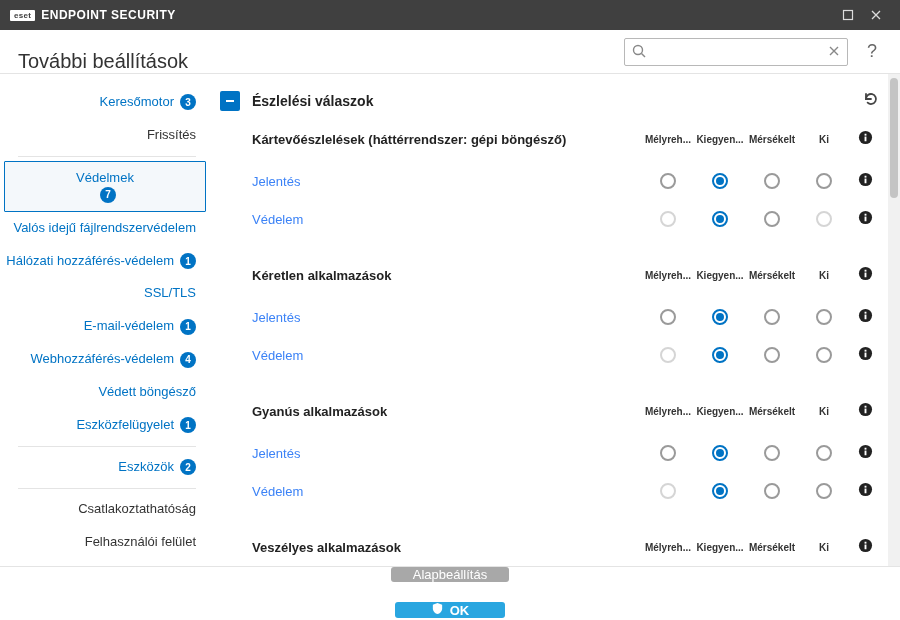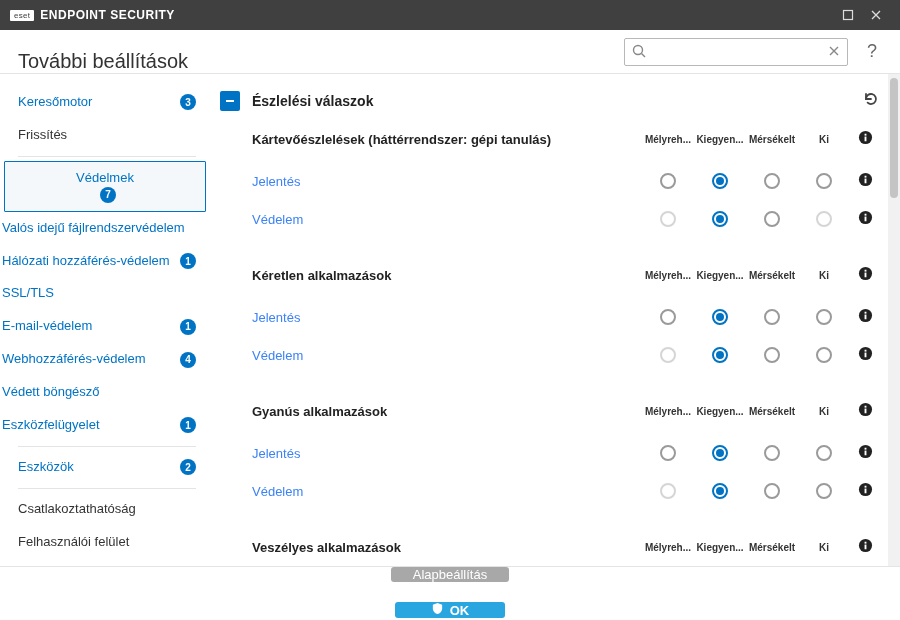--- a/index.html
+++ b/index.html
@@ -1,31 +1,31 @@
 <!DOCTYPE html>
 <html><head>
 <meta charset="utf-8">
 <style>
   * { box-sizing: border-box; margin: 0; padding: 0; }
   html, body { width: 900px; height: 620px; font-family: "Segoe UI", Arial, sans-serif; background: #fff; overflow: hidden; }
   .titlebar { height: 30px; background: #404040; color: #fff; display: flex; align-items: center; padding: 0 10px; }
   .titlebar .brand { font-size: 12px; font-weight: 600; letter-spacing: 0.5px; display: flex; align-items: center; gap: 6px; }
-  .titlebar .brand .logo { background: #fff; color: #404040; font-size: 8px; font-weight: 400; padding: 1px 4px; border-radius: 1px; letter-spacing: 0.3px; }
+  .titlebar .brand .logo { background: #fff; color: #404040; font-size: 8px; font-weight: 700; padding: 1px 4px; border-radius: 1px; letter-spacing: 0.3px; }
   .titlebar .spacer { flex: 1; }
   .titlebar .win-btn { width: 28px; height: 30px; display: flex; align-items: center; justify-content: center; cursor: pointer; }
   .titlebar svg { stroke: #ddd; }
   .header { height: 44px; display: flex; align-items: center; padding: 0 16px 0 18px; gap: 12px; border-bottom: 1px solid #e4e4e4; }
   .header h1 { font-size: 20px; font-weight: 400; color: #333; flex: 1; margin-top: 20px; }
   .search-box { position: relative; width: 224px; height: 28px; border: 1px solid #b8b8b8; border-radius: 2px; display: flex; align-items: center; padding: 0 26px 0 28px; background: #fff; }
   .search-box input { border: none; outline: none; width: 100%; font-size: 12px; background: transparent; }
   .search-box .s-icon { position: absolute; left: 6px; top: 4px; }
   .search-box .c-icon { position: absolute; right: 6px; top: 5px; cursor: pointer; }
   .help-btn { font-size: 18px; color: #666; width: 24px; text-align: center; cursor: pointer; }
   .body { display: flex; height: 492px; }
-  .sidebar { width: 210px; padding: 12px 0 0 0; overflow-y: auto; font-size: 13px; }
+  .sidebar { width: 210px; padding: 12px 0 0 0; overflow-y: auto; font-size: 13px; text-align: right; }
   .side-item { display: flex; align-items: center; padding: 8px 14px 8px 18px; color: #333; cursor: pointer; line-height: 1.3; }
   .side-item.link { color: #0073c4; }
   .side-item.sub { padding-left: 2px; }
   .side-item.active { border: 1px solid #0073c4; background: #f4f8fb; margin: 0 4px 0 4px; padding-left: 14px; border-radius: 1px; flex-direction: column; }
   .side-item .label { flex: 1; }
   .badge { background: #0073c4; color: #fff; border-radius: 8px; min-width: 16px; height: 16px; font-size: 10px; font-weight: 600; display: inline-flex; align-items: center; justify-content: center; padding: 0 4px; margin-left: 6px; }
   .side-sep { height: 1px; background: #e4e4e4; margin: 4px 14px 4px 18px; }
   .content-wrap { flex: 1; display: flex; }
   .content { flex: 1; padding: 16px 8px 16px 10px; overflow-y: auto; }
   .vscroll { width: 12px; background: #f1f1f1; display: flex; align-items: flex-start; justify-content: center; padding-top: 4px; }
@@ -159,21 +159,21 @@
         <div class="undo-btn">
           <svg width="18" height="18" viewBox="0 0 18 18" fill="none">
               <path d="M4 9 a5 5 0 1 1 1.6 3.7" stroke="#444" stroke-width="1.8" stroke-linecap="round"></path>
               <path d="M4 4 L4 9 L9 9" stroke="#444" stroke-width="1.8" stroke-linecap="round" fill="none"></path>
             </svg>
         </div>
       </div>
       <div id="groups">
           <div class="group">
             <div class="group-head">
-              <div class="group-title">Kártevőészlelések (háttérrendszer: gépi tanulás)</div>
+              <div class="group-title">Kártevőészlelések (háttérrendszer: gépi böngésző)</div>
               <div class="col-heads">
                 <div class="col-h">Mélyreh...</div>
                 <div class="col-h">Kiegyen...</div>
                 <div class="col-h">Mérsékelt</div>
                 <div class="col-h">Ki</div>
               </div>
               <div class="info"><svg width="15" height="15" viewBox="0 0 16 16">
                   <circle cx="8" cy="8" r="7" fill="#222"></circle>
                   <rect x="7" y="7" width="2" height="5" fill="#fff"></rect>
                   <rect x="7" y="4" width="2" height="2" fill="#fff"></rect>

